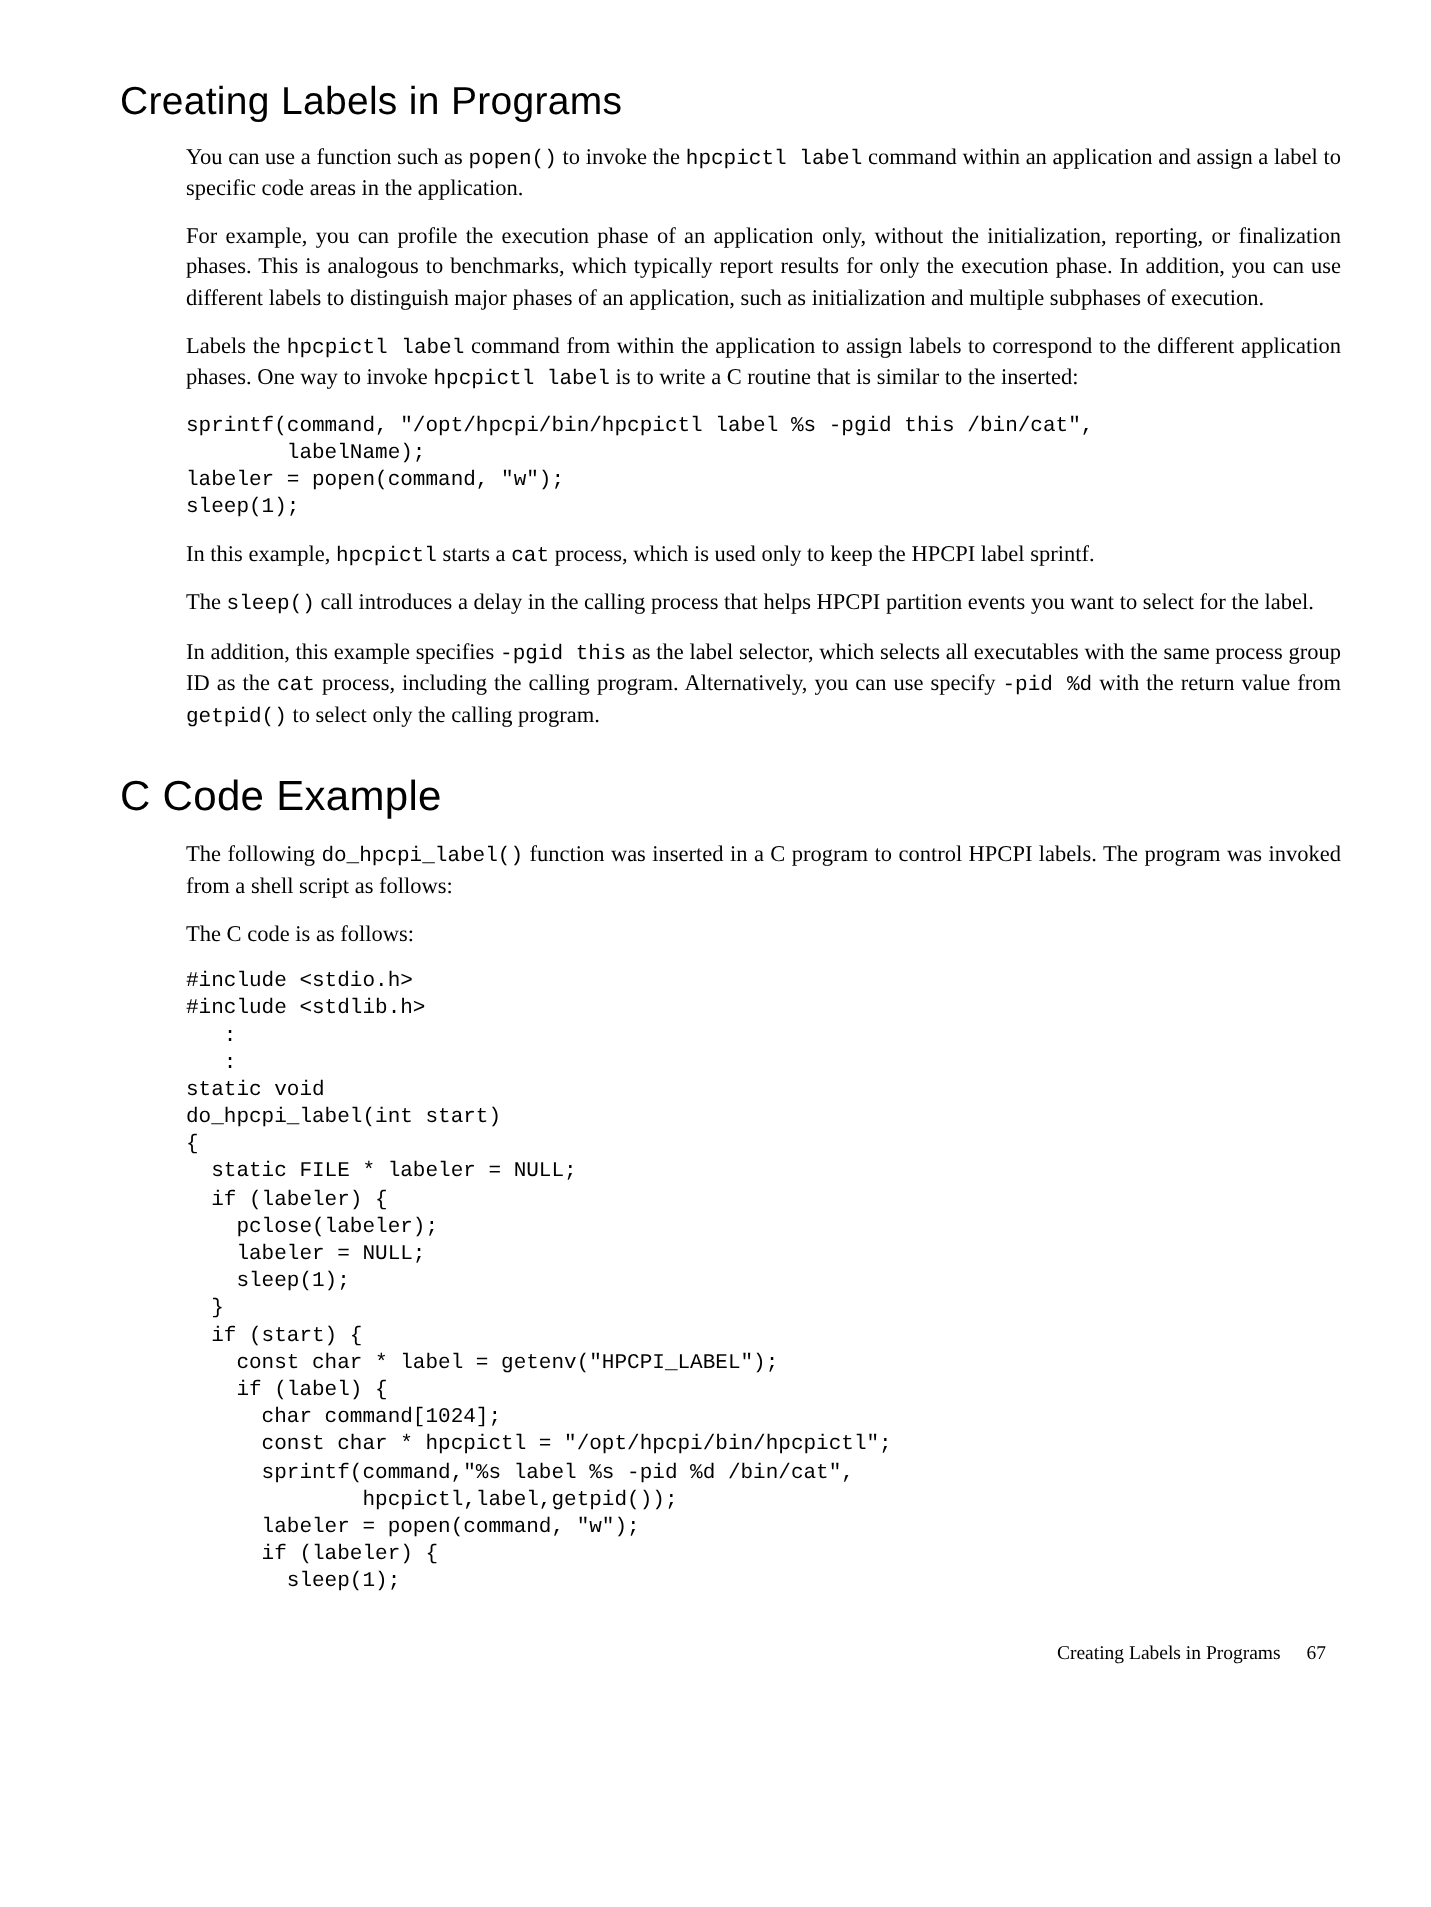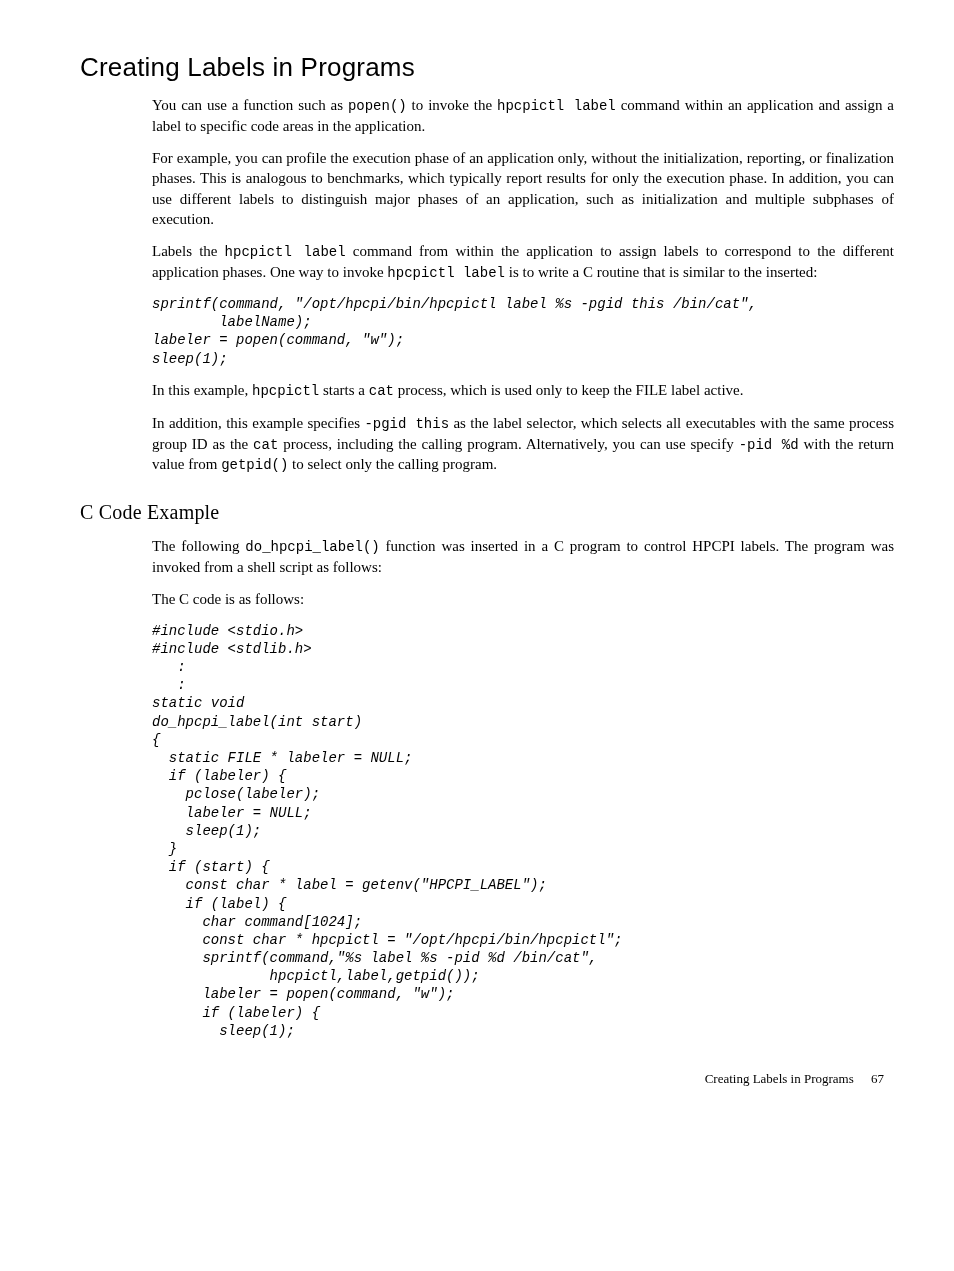--- a/index.html
+++ b/index.html
@@ -14,42 +14,41 @@
     background: #fff;
   }
   h1 {
     font-family: Futura, "Trebuchet MS", "Century Gothic", sans-serif;
     font-weight: 300;
     font-size: 26px;
     margin: 0 0 10px 0;
     letter-spacing: 0.2px;
   }
   h2 {
-    font-family: Liberation Serif, serif;
+    font-family: Liberation Sans, sans-serif;
     font-weight: 300;
-    font-size: 20px;
+    font-size: 28px;
     margin: 24px 0 10px 0;
     letter-spacing: 0.2px;
   }
   p {
     margin: 0 0 12px 0;
     text-align: justify;
   }
   .body-block {
-    margin-left: 72px;
+    margin-left: 44px;
   }
   code, pre, .mono {
     font-family: "Courier New", Courier, monospace;
     font-size: 14px;
   }
   pre {
     margin: 4px 0 12px 0;
     white-space: pre;
     line-height: 1.3;
-    font-style: italic;
   }
   .footer {
     text-align: right;
     font-size: 13px;
     margin-top: 30px;
     margin-right: 10px;
   }
   .footer .pn {
     margin-left: 14px;
   }
@@ -70,23 +69,26 @@
   <p>
     <span>Labels the </span><code class="mono">hpcpictl label</code><span> command from within the application to assign labels to correspond to the different application phases. One way to invoke </span><code class="mono">hpcpictl label</code><span> is to write a C routine that is similar to the inserted:</span>
   </p>
 
   <pre>sprintf(command, "/opt/hpcpi/bin/hpcpictl label %s -pgid this /bin/cat",
         labelName);
 labeler = popen(command, "w");
 sleep(1);</pre>
 
   <p>
-    <span>In this example, </span><code class="mono">hpcpictl</code><span> starts a </span><code class="mono">cat</code><span> process, which is used only to keep the FILE label active.</span>
+    <span>In this example, </span><code class="mono">hpcpictl</code><span> starts a </span><code class="mono">cat</code><span> process, which is used only to keep the HPCPI label sprintf.</span>
   </p>
 
+  <p>
+    <span>The </span><code class="mono">sleep()</code><span> call introduces a delay in the calling process that helps HPCPI partition events you want to select for the label.</span>
+  </p>
 
   <p>
     <span>In addition, this example specifies </span><code class="mono">-pgid this</code><span> as the label selector, which selects all executables with the same process group ID as the </span><code class="mono">cat</code><span> process, including the calling program. Alternatively, you can use specify </span><code class="mono">-pid %d</code><span> with the return value from </span><code class="mono">getpid()</code><span> to select only the calling program.</span>
   </p>
 
 </div>
 
 <h2>C Code Example</h2>
 
 <div class="body-block">

